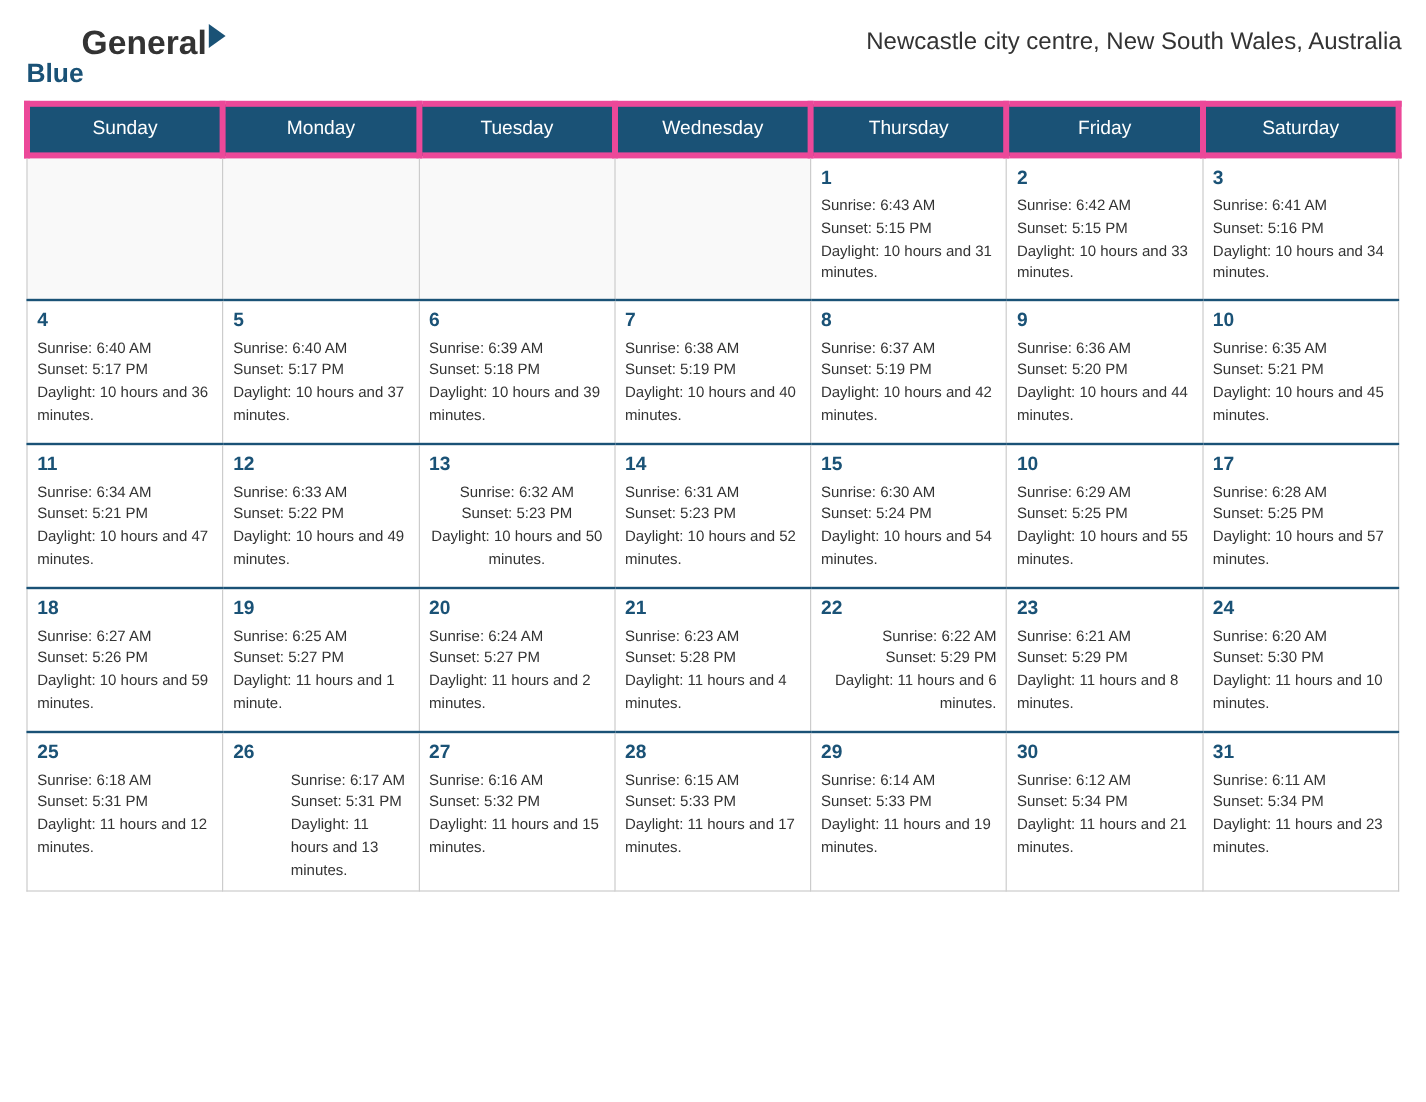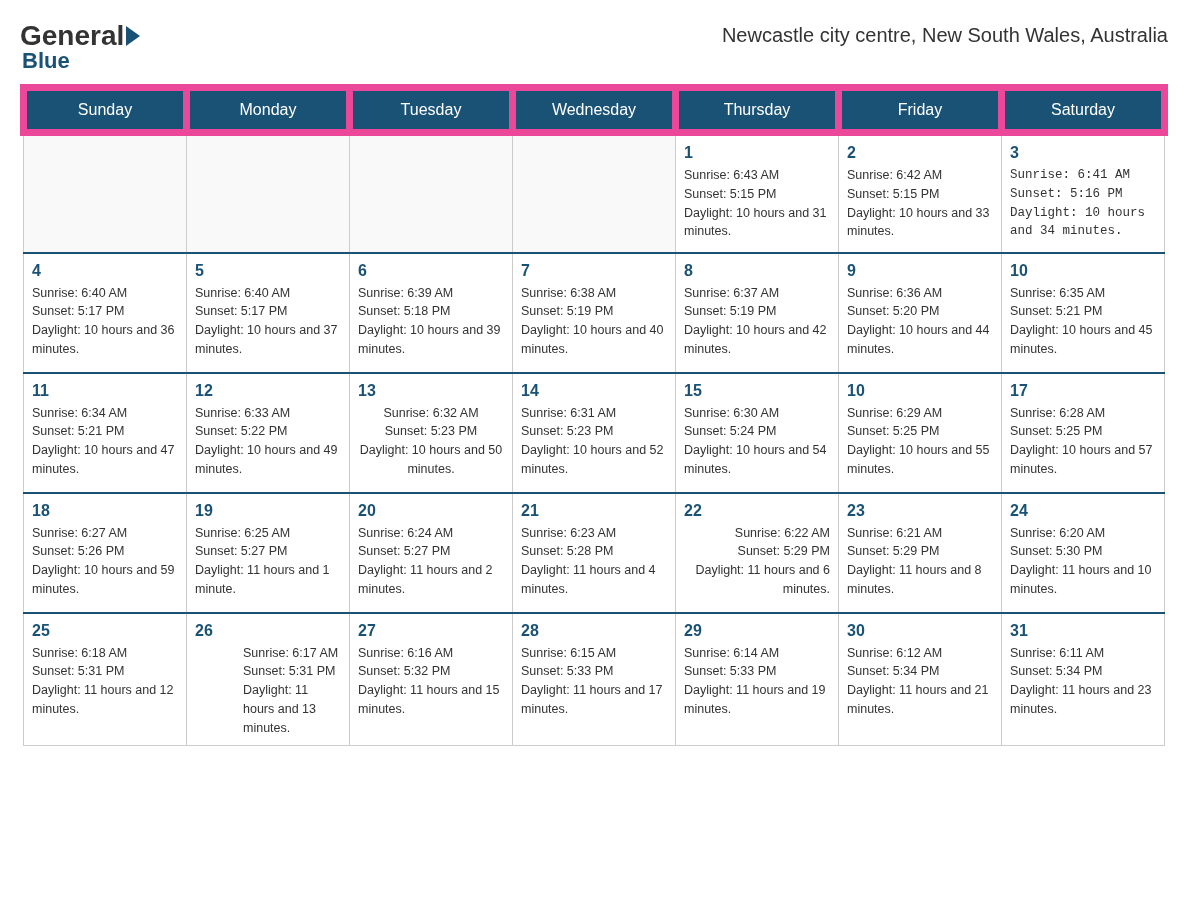--- a/index.html
+++ b/index.html
@@ -16,24 +16,24 @@
       align-items: flex-start;
       margin-bottom: 10px;
     }
     .logo {
       display: flex;
       flex-direction: column;
       align-items: flex-start;
     }
     .logo-text {
       display: flex;
-      align-items: center;
       font-size: 28px;
       font-weight: bold;
       color: #333;
+      margin-left: 48px;
     }
     .logo-general { color: #333; }
     .logo-arrow {
       width: 0;
       height: 0;
       border-left: 14px solid #1a5276;
       border-top: 10px solid transparent;
       border-bottom: 10px solid transparent;
       display: inline-block;
       margin: 0 2px;
@@ -63,21 +63,21 @@
       width: 100%;
       border-collapse: collapse;
       margin-top: 10px;
     }
     .calendar th {
       background-color: #1a5276;
       color: #fff;
       padding: 10px 8px;
       font-size: 16px;
       font-weight: normal;
-      border: 7px solid #ec4899;
+      border: 5px solid #ec4899;
       width: 14.28%;
     }
     .calendar td {
       vertical-align: top;
       padding: 8px;
       border: 1px solid #ccc;
       font-size: 13px;
       color: #333;
       min-height: 90px;
       height: 120px;
@@ -141,21 +141,21 @@
 Daylight: 10 hours and 31 minutes.</div>
         </td>
         <td>
           <div class="day-number">2</div>
           <div class="day-info" style="white-space: pre-line;">Sunrise: 6:42 AM
 Sunset: 5:15 PM
 Daylight: 10 hours and 33 minutes.</div>
         </td>
         <td>
           <div class="day-number">3</div>
-          <div class="day-info" style="white-space: pre-line; font-family: Liberation Mono, monospace;">Sunrise: 6:41 AM
+          <div class="day-info" style="white-space: pre-line;">Sunrise: 6:41 AM
 Sunset: 5:16 PM
 Daylight: 10 hours and 34 minutes.</div>
         </td>
       </tr>
       <tr class="week-row">
         <td>
           <div class="day-number">4</div>
           <div class="day-info" style="white-space: pre-line;">Sunrise: 6:40 AM
 Sunset: 5:17 PM
 Daylight: 10 hours and 36 minutes.</div>

